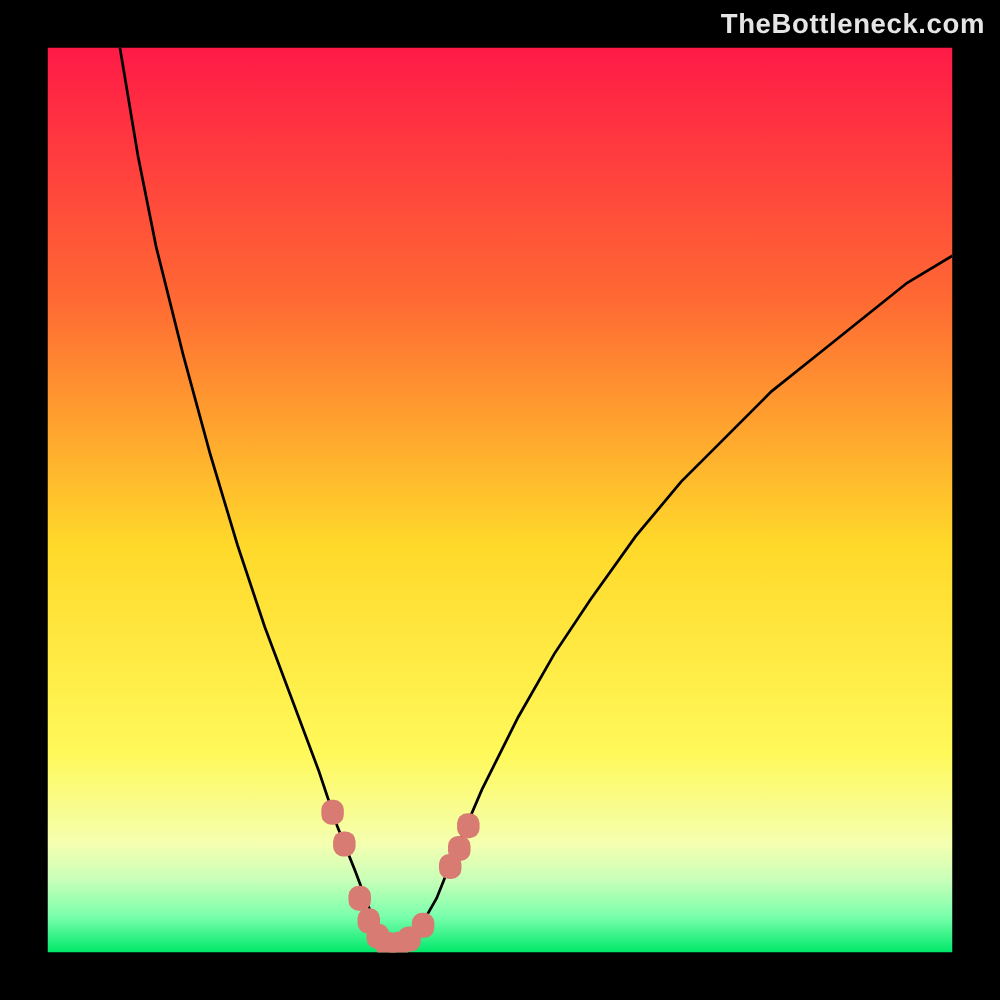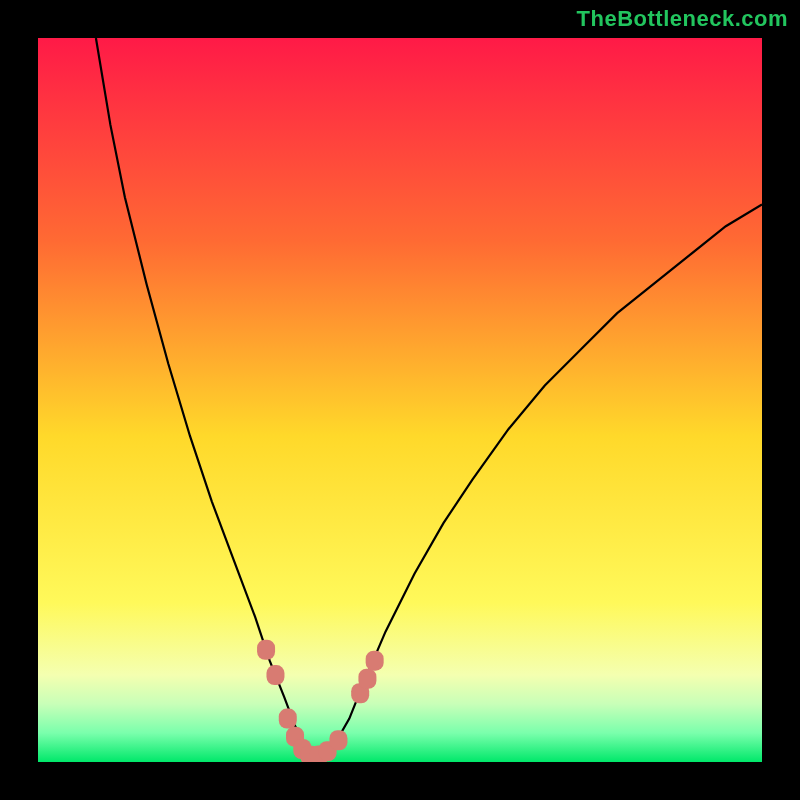--- a/index.html
+++ b/index.html
@@ -10,21 +10,21 @@
     background: #000;
     position: relative;
   }
   .watermark {
     position: absolute;
     top: 6px;
     right: 12px;
     font-family: Arial, Helvetica, sans-serif;
     font-size: 22px;
     font-weight: 600;
-    color: #22c55e;
+    color: #e5e5e5;
     letter-spacing: 0.5px;
     z-index: 10;
   }
   .plot-area {
     position: absolute;
     left: 38px;
     top: 38px;
     width: 724px;
     height: 724px;
   }

